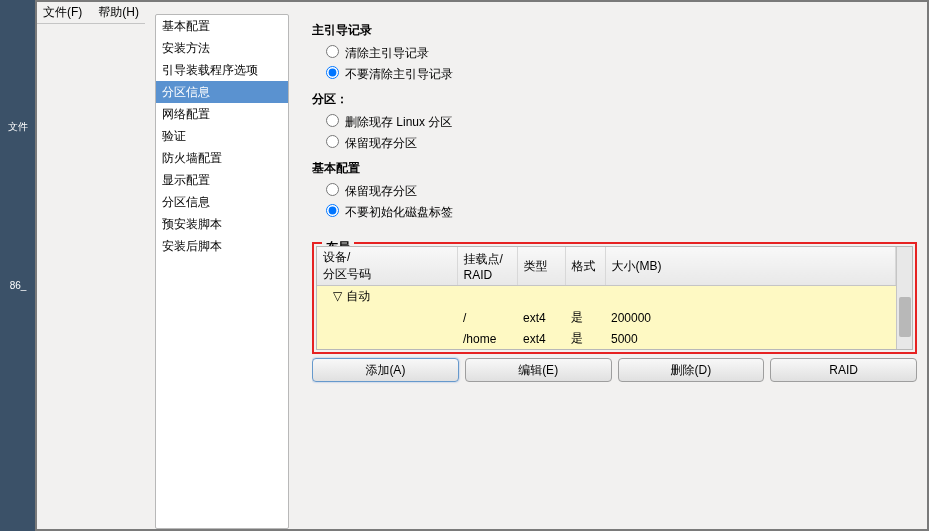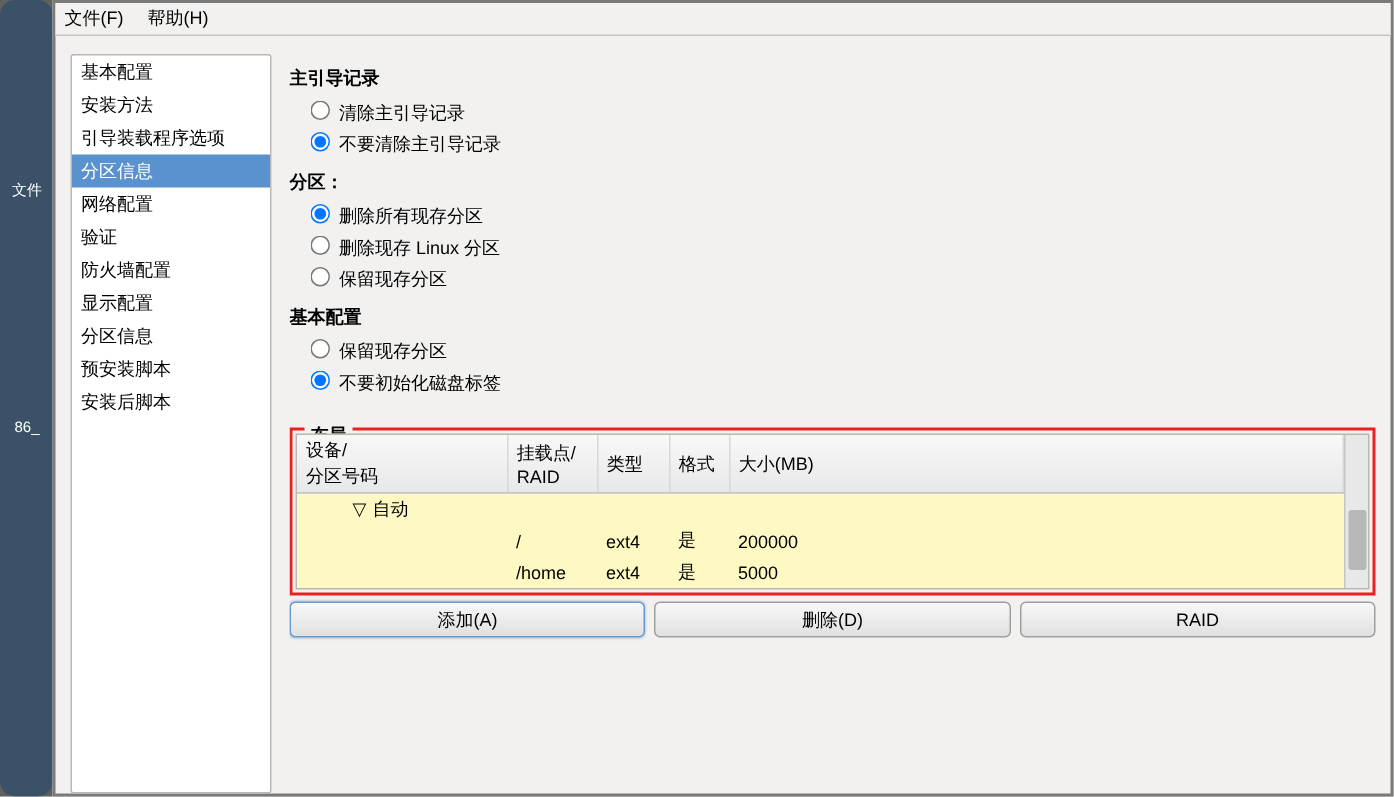--- a/index.html
+++ b/index.html
@@ -12,56 +12,55 @@
   overflow: hidden;
   position: relative;
 }
 .desktop-bg {
   position: absolute;
   left: 0; top: 0;
   width: 35px;
   height: 531px;
   background: #3b5168;
   color: #fff;
-  border-radius: 10px;
 }
 .desktop-icon {
   position: absolute;
   left: 2px;
   width: 32px;
   text-align: center;
   font-size: 10px;
   color: #fff;
 }
 .window {
   position: absolute;
   left: 35px;
   top: 0;
   width: 894px;
   height: 531px;
   background: #f2f1f0;
   border: 2px solid #7a7a7a;
   display: flex;
-  flex-direction: column;
+  flex-direction: row;
 }
 .menubar {
   height: 22px;
   display: flex;
   align-items: center;
   padding: 0 6px;
   gap: 16px;
   border-bottom: 1px solid #c5c5c5;
   background: #f2f1f0;
 }
 .menubar span { cursor: default; }
 .content {
   display: flex;
   flex: 1;
   padding: 12px 0 0 10px;
-  gap: 12px;
+  gap: 23px;
   overflow: hidden;
 }
 .sidebar {
   width: 134px;
   background: #fff;
   border: 1px solid #b8b8b8;
   border-radius: 2px;
   overflow: auto;
 }
 .sidebar-item {
@@ -201,24 +200,20 @@
         <input type="radio" name="mbr" style="">
         <span>清除主引导记录</span>
       </label>
       <label class="radio-row">
         <input type="radio" name="mbr" checked="" style="">
         <span>不要清除主引导记录</span>
       </label>
 
       <div class="section-title">分区：</div>
       <label class="radio-row">
-        <input type="radio" name="part" checked="" style="">
-        <span>删除所有现存分区</span>
-      </label>
-      <label class="radio-row">
         <input type="radio" name="part" style="">
         <span>删除现存 Linux 分区</span>
       </label>
       <label class="radio-row">
         <input type="radio" name="part" style="">
         <span>保留现存分区</span>
       </label>
 
       <div class="section-title">基本配置</div>
       <label class="radio-row">
@@ -243,21 +238,21 @@
 分区号码</span></th>
                       <th style="width:60px"><span style="white-space:pre-line">挂载点/
 RAID</span></th>
                       <th style="width:48px">类型</th>
                       <th style="width:40px">格式</th>
                       <th>大小(MB)</th>
                     </tr>
                   </thead>
                   <tbody id="tbody">
                       <tr>
-                        <td style="padding-left:37px"><span class="tree-toggle">▽</span> <span>自动</span></td>
+                        <td style="padding-left:16px"><span class="tree-toggle">▽</span> <span>自动</span></td>
                         <td></td>
                         <td></td>
                         <td></td>
                         <td></td>
                       </tr>
                       <tr>
                         <td></td>
                         <td>/</td>
                         <td>ext4</td>
                         <td>是</td>
@@ -274,20 +269,21 @@
                 </table>
               </div>
               <div class="table-scroll">
                 <div class="scroll-thumb"></div>
               </div>
             </div>
           </div>
         </div>
         <div class="button-row">
           <button class="primary">添加(A)</button>
+          <button>编辑(E)</button>
           <button>删除(D)</button>
           <button>RAID</button>
         </div>
       </div>
 
     </div>
   </div>
 </div>
 
 </body></html>

